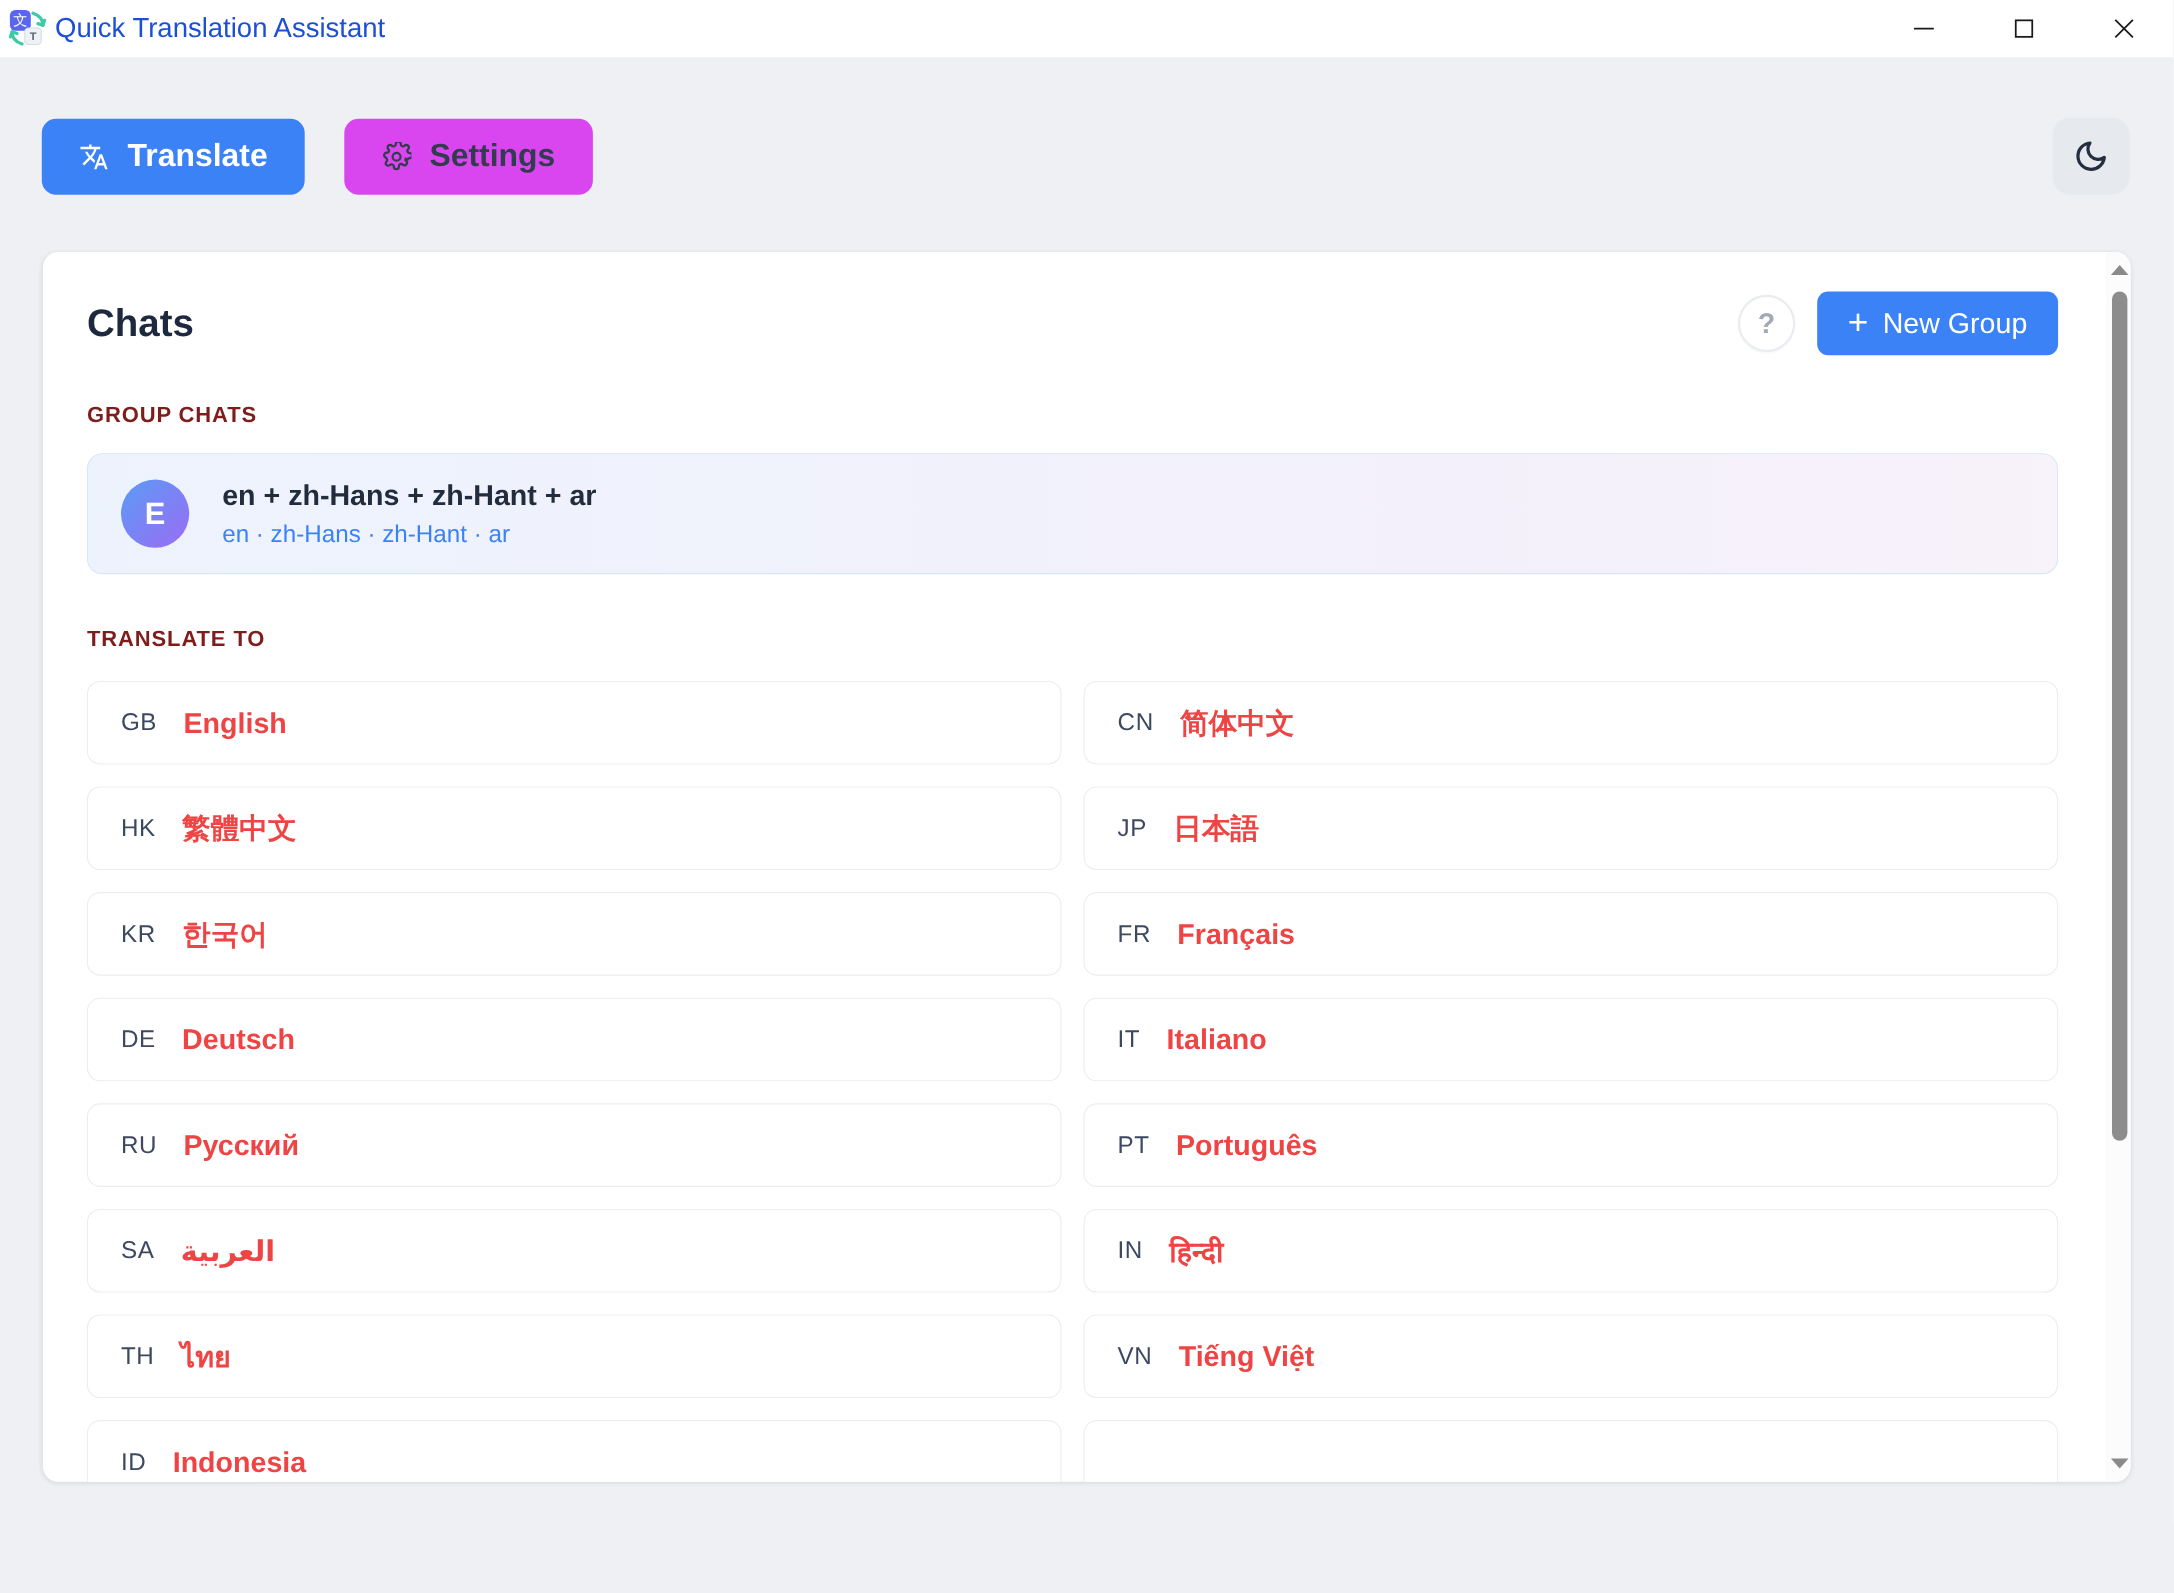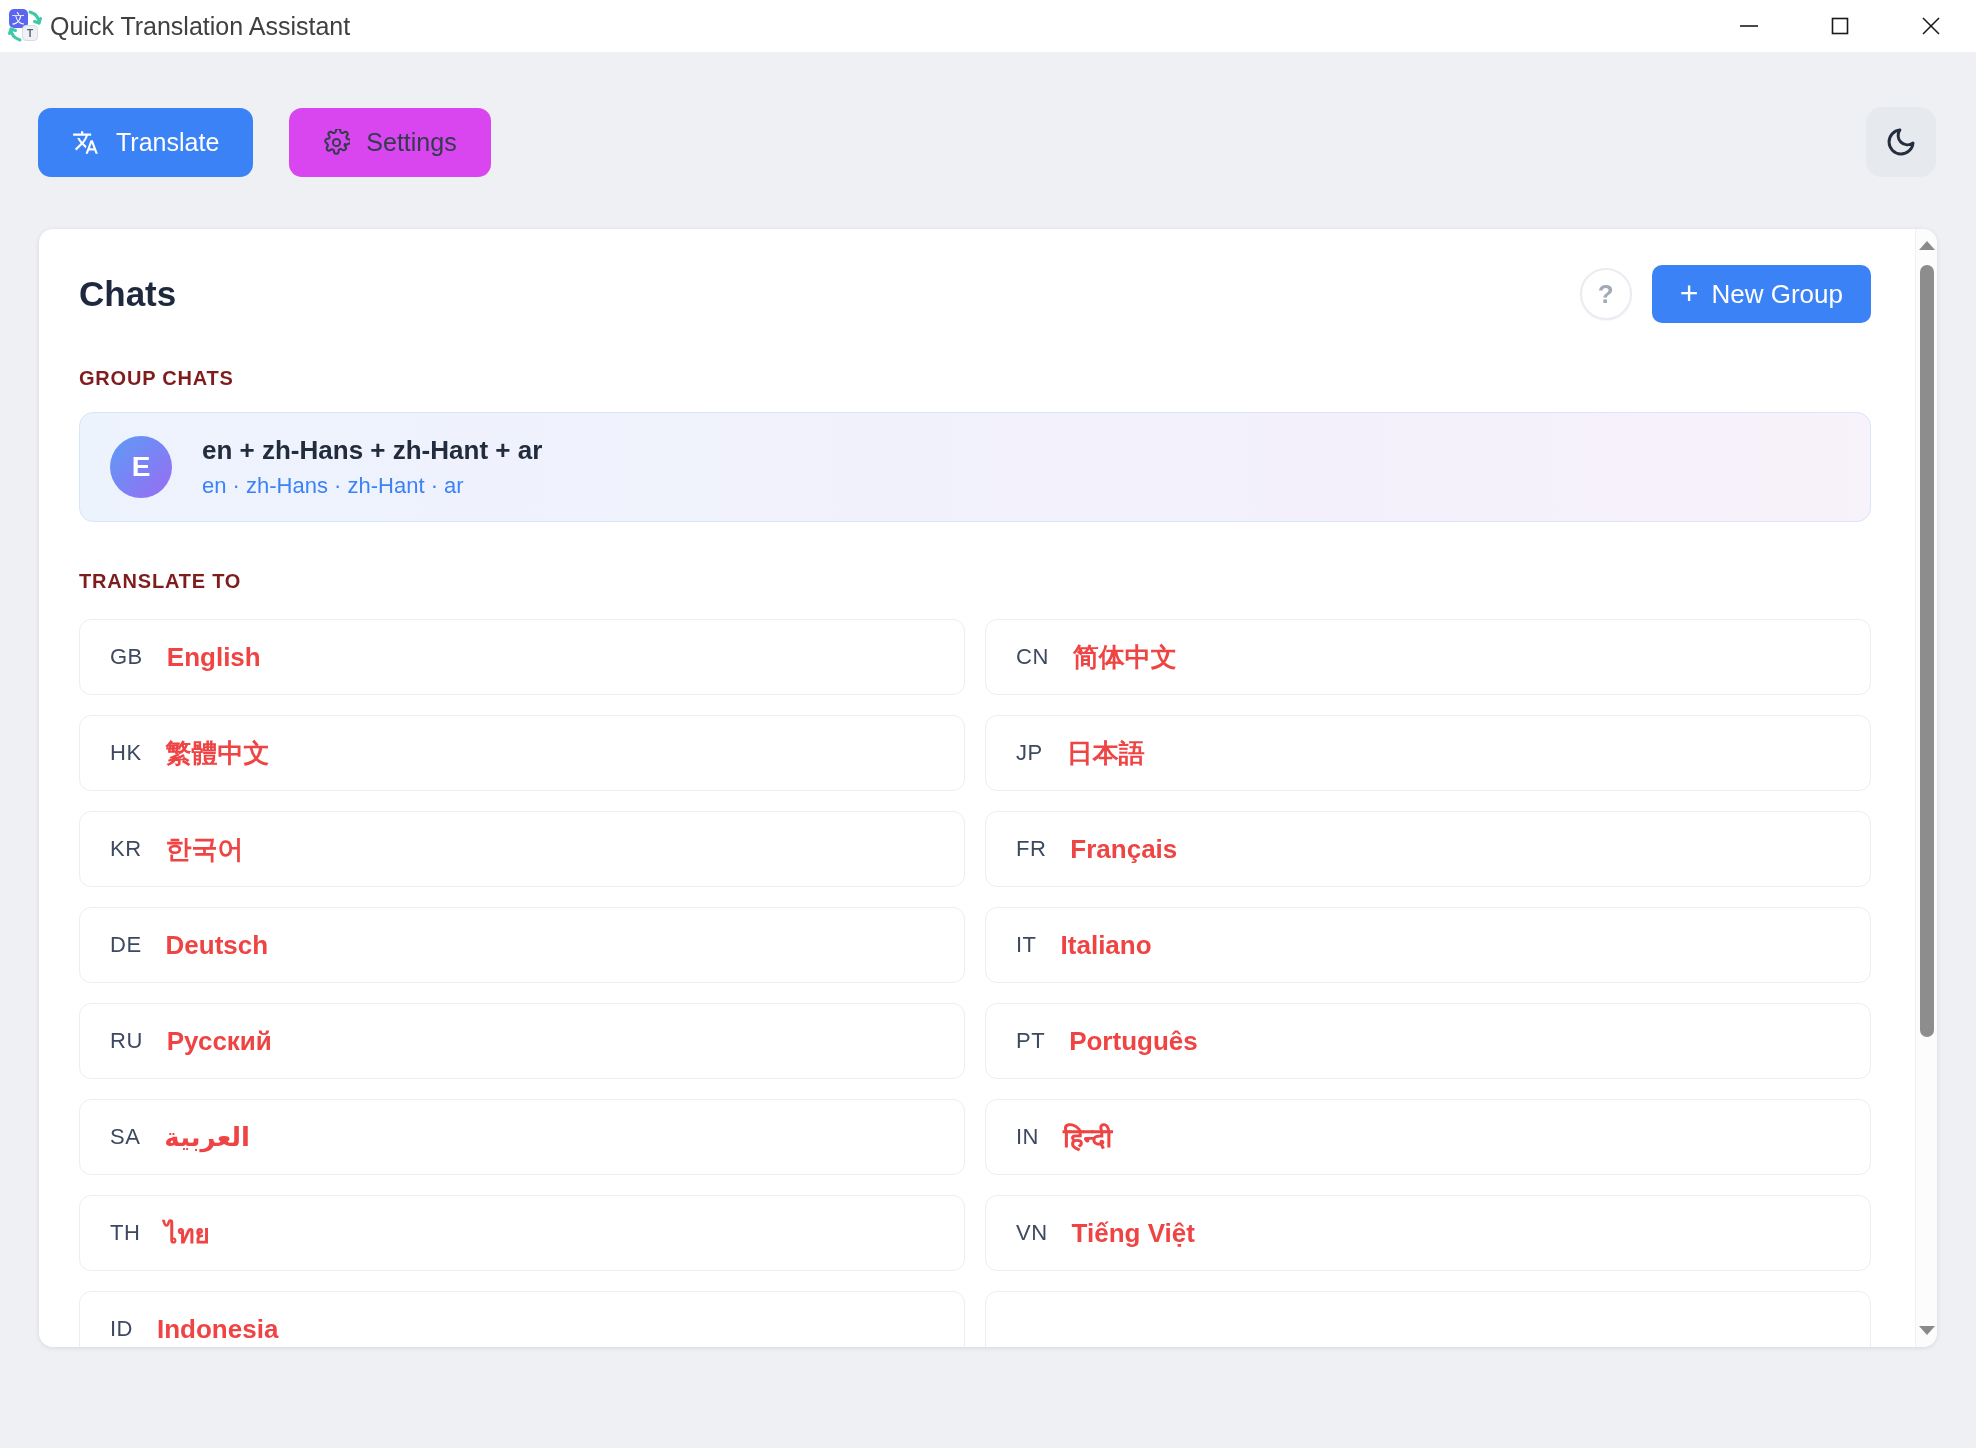--- a/index.html
+++ b/index.html
@@ -23,30 +23,30 @@
     background:#5a66ef; border-radius:5px; color:#fff;
     font-size:13px; display:flex; align-items:center; justify-content:center;
   }
   .app-icon .t-sq {
     position:absolute; left:16px; top:19px; width:16px; height:16px;
     background:#eef1f5; border:1px solid #d8dce2; border-radius:4px;
     color:#5a6270; font-size:10px; font-weight:700;
     display:flex; align-items:center; justify-content:center;
   }
   .app-icon svg.arrows { position:absolute; left:0; top:0; }
-  .titlebar-title { font-size:25px; font-weight:500; color:#404040; margin-left:4px; }
+  .titlebar-title { font-size:25px; font-weight:500; color:#1d4ed8; margin-left:4px; }
   .win-controls { margin-left:auto; display:flex; height:100%; }
   .win-btn { width:91px; height:100%; display:flex; align-items:center; justify-content:center; }
   .win-btn svg { stroke:#1a1a1a; }
 
   
   .topnav { display:flex; align-items:center; margin:55px 40px 0 38px; }
   .nav-btn {
     height:69px; border-radius:13px; display:flex; align-items:center;
-    padding:4px 34px; font-size:25px; cursor:pointer; border:none;
+    padding:4px 34px; font-size:29px; cursor:pointer; border:none;font-weight:bold;
   }
   .nav-translate { background:#3b82f6; color:#ffffff; gap:17px; }
   .nav-settings { background:#d946ef; color:#323c4e; gap:16px; margin-left:36px; }
   .moon-btn {
     margin-left:auto; width:70px; height:70px; border-radius:16px;
     background:#e6e9ed; display:flex; align-items:center; justify-content:center;
   }
 
   
   .card {

